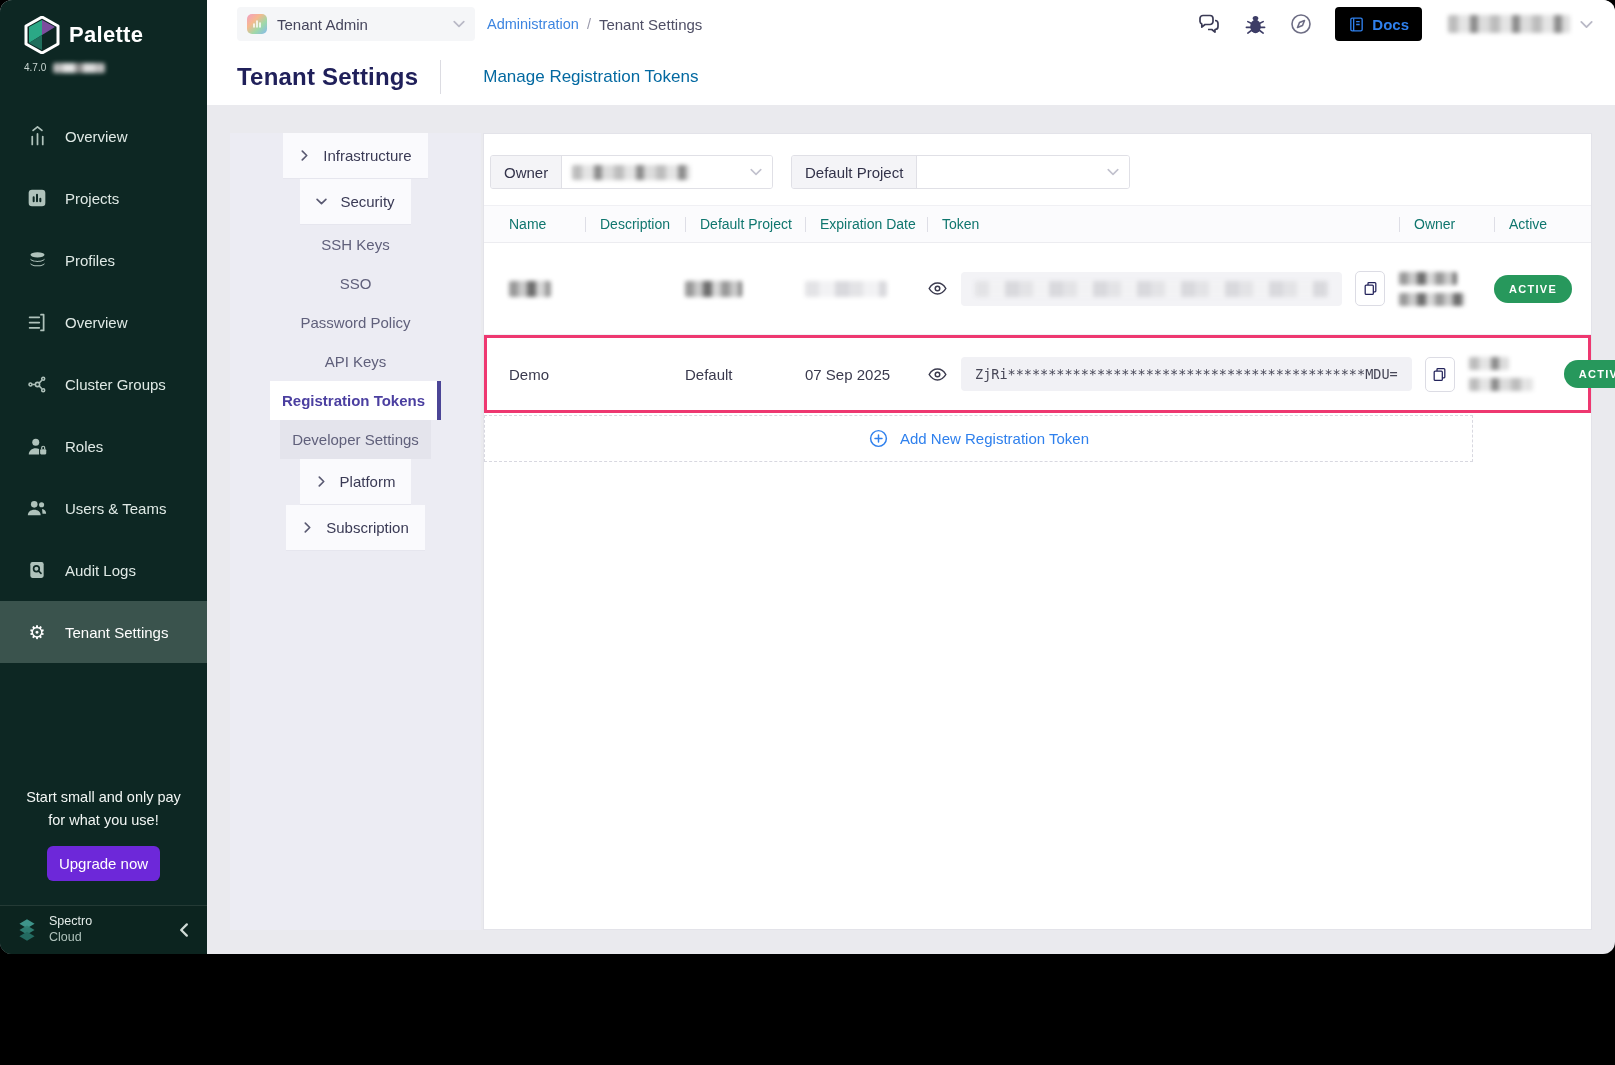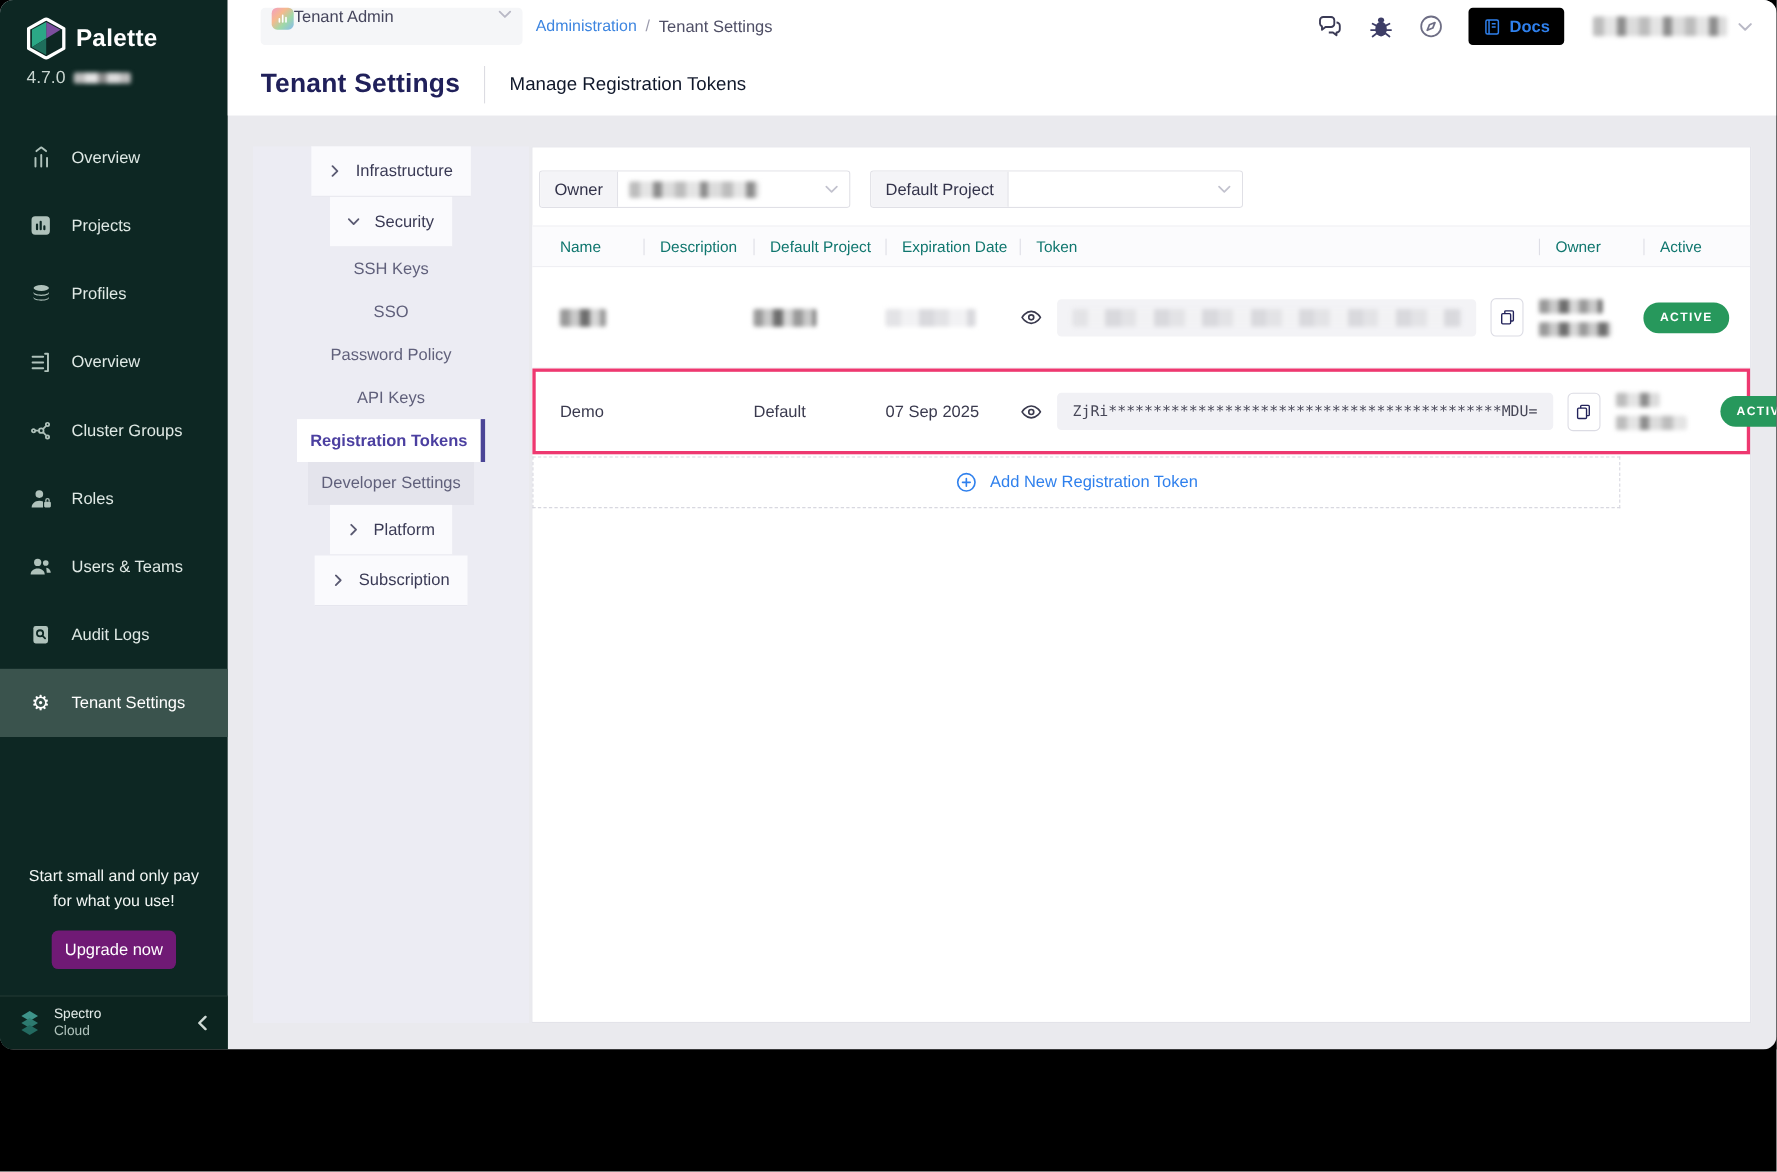--- a/index.html
+++ b/index.html
@@ -10,54 +10,54 @@
   
   .rd { border-radius:2px; filter: blur(2px); background:
         repeating-linear-gradient(90deg,#9a9a9a 0 9px,#c9c9c9 9px 18px,#6e6e6e 18px 27px,#d6d6d6 27px 36px); }
   .rd.light { background: repeating-linear-gradient(90deg,#e3e3e6 0 14px,#f2f2f4 14px 30px,#d9d9dd 30px 44px); }
   .rd.mid { background: repeating-linear-gradient(90deg,#bdbdbd 0 10px,#e4e4e4 10px 22px,#8d8d8d 22px 30px,#dcdcdc 30px 42px); }
 
   
   .sidebar { width:207px; background:#0D2723; color:#E8EFEA; display:flex; flex-direction:column; flex-shrink:0; }
   .logo-row { display:flex; align-items:center; gap:9px; padding:16px 18px 6px 24px; }
   .logo-name { font-size:22px; font-weight:700; color:#fff; letter-spacing:0.3px; }
-  .version-row { display:flex; align-items:center; gap:7px; padding:2px 24px 10px; font-size:16px; color:#C9D6D1; }
+  .version-row { display:flex; align-items:center; gap:7px; padding:2px 24px 10px; font-size:10px; color:#C9D6D1; }
   .nav { margin-top:22px; }
   .nav-item { height:62px; display:flex; align-items:center; gap:17px; padding:0 14px 0 26px; font-size:15px; color:#DFE9E5; cursor:pointer; }
   .nav-item .ic { width:22px; height:22px; display:flex; align-items:center; justify-content:center; color:#AFC2BB; flex-shrink:0; }
   .nav-item.active { background:#3A534D; color:#FFFFFF; }
   .nav-item.active .ic { color:#fff; }
   .gear-glyph { font-size:19px; line-height:1; color:#fff; font-family:"DejaVu Sans", sans-serif;}
   .promo { margin-top:auto; text-align:center; font-size:14.5px; line-height:1.55; color:#F2F6F4; padding:0 16px; }
-  .upgrade-btn { display:block; margin:15px auto 24px; background:#701a75; color:#fff; border:none; border-radius:6px; font-size:15px; padding:9px 12px; cursor:pointer; font-family:inherit; }
+  .upgrade-btn { display:block; margin:15px auto 24px; background:#6d28d9; color:#fff; border:none; border-radius:6px; font-size:15px; padding:9px 12px; cursor:pointer; font-family:inherit; }
   .side-footer { height:49px; border-top:1px solid rgba(255,255,255,0.10); background:#0C241F; display:flex; align-items:center; padding:0 16px 0 14px; gap:9px; }
   .brand-txt { font-size:12.5px; line-height:1.25; color:#E4ECE9; }
   .brand-txt .b2 { color:#AFC2BB; }
   .collapse-btn { margin-left:auto; color:#CFDAD5; cursor:pointer; display:flex; }
 
   
   .right-col { flex:1; display:flex; flex-direction:column; min-width:0; }
   .topbar { background:#fff; flex-shrink:0; }
   .topbar-r1 { height:48px; display:flex; align-items:center; padding:0 22px 0 30px; }
-  .scope-pill { width:238px; height:34px; background:#F5F6F8; border-radius:4px; display:flex; align-items:flex-start; padding:0 10px; cursor:pointer; }
+  .scope-pill { width:238px; height:34px; background:#F5F6F8; border-radius:4px; display:flex; align-items:center; gap:10px; padding:0 10px; cursor:pointer; }
   .scope-ic { width:20px; height:20px; border-radius:5px; background:linear-gradient(135deg,#f29ec4 0%,#f6b98e 35%,#9fd9a8 65%,#86b9ef 100%); display:flex; align-items:center; justify-content:center; flex-shrink:0; }
   .scope-label { font-size:15px; color:#45455C; }
   .scope-chev { margin-left:auto; color:#B9B9C6; display:flex; }
   .breadcrumb { display:flex; align-items:center; gap:8px; margin-left:12px; font-size:14.5px; }
   .crumb-link { color:#3D85E0; cursor:pointer; }
   .crumb-sep { color:#9A9AAC; }
   .crumb-cur { color:#4F4F66; font-size:15px; }
   .topbar-icons { margin-left:auto; display:flex; align-items:center; gap:22px; }
   .tb-ic { width:24px; height:24px; display:flex; align-items:center; justify-content:center; cursor:pointer; }
   .docs-btn { height:34px; background:#000000; border:none; border-radius:4px; color:#2F80ED; font-size:15px; font-weight:600; display:flex; align-items:center; gap:7px; padding:0 13px; cursor:pointer; font-family:inherit; }
   .user-area { display:flex; align-items:center; gap:10px; margin-left:4px; cursor:pointer; }
   .topbar-r2 { height:57px; display:flex; align-items:center; padding:0 30px; }
   .page-title { font-size:24px; font-weight:700; color:#20205A; letter-spacing:0.2px; }
   .v-divider { width:1px; height:34px; background:#DCDCE2; margin:0 22px; }
-  .page-subtitle { font-size:17px; color:#0f172a; }
+  .page-subtitle { font-size:17px; color:#0369a1;margin-left:20px; }
 
   
   .content { flex:1; display:flex; padding:28px 23px 24px; gap:2px; min-height:0; }
 
   .settings-panel { width:251px; background:#ECECF3; flex-shrink:0; font-size:15px; color:#3A3A55; display:flex; flex-direction:column;align-items:center; }
   .grp { height:46px; background:#FAFAFD; border-bottom:1px solid #E6E6EE; display:flex; align-items:center; gap:13px; padding:0 16px; cursor:pointer; }
   .grp .chev { color:#5A5A72; display:flex; }
   .child { height:39px; display:flex; align-items:center; padding:0 12px; color:#60607B; cursor:pointer; }
   .child.active { background:#fff; color:#4B3FA0; font-weight:700; border-right:4px solid #4B4596; }
   .child.dev { background:#E4E4EC; }

